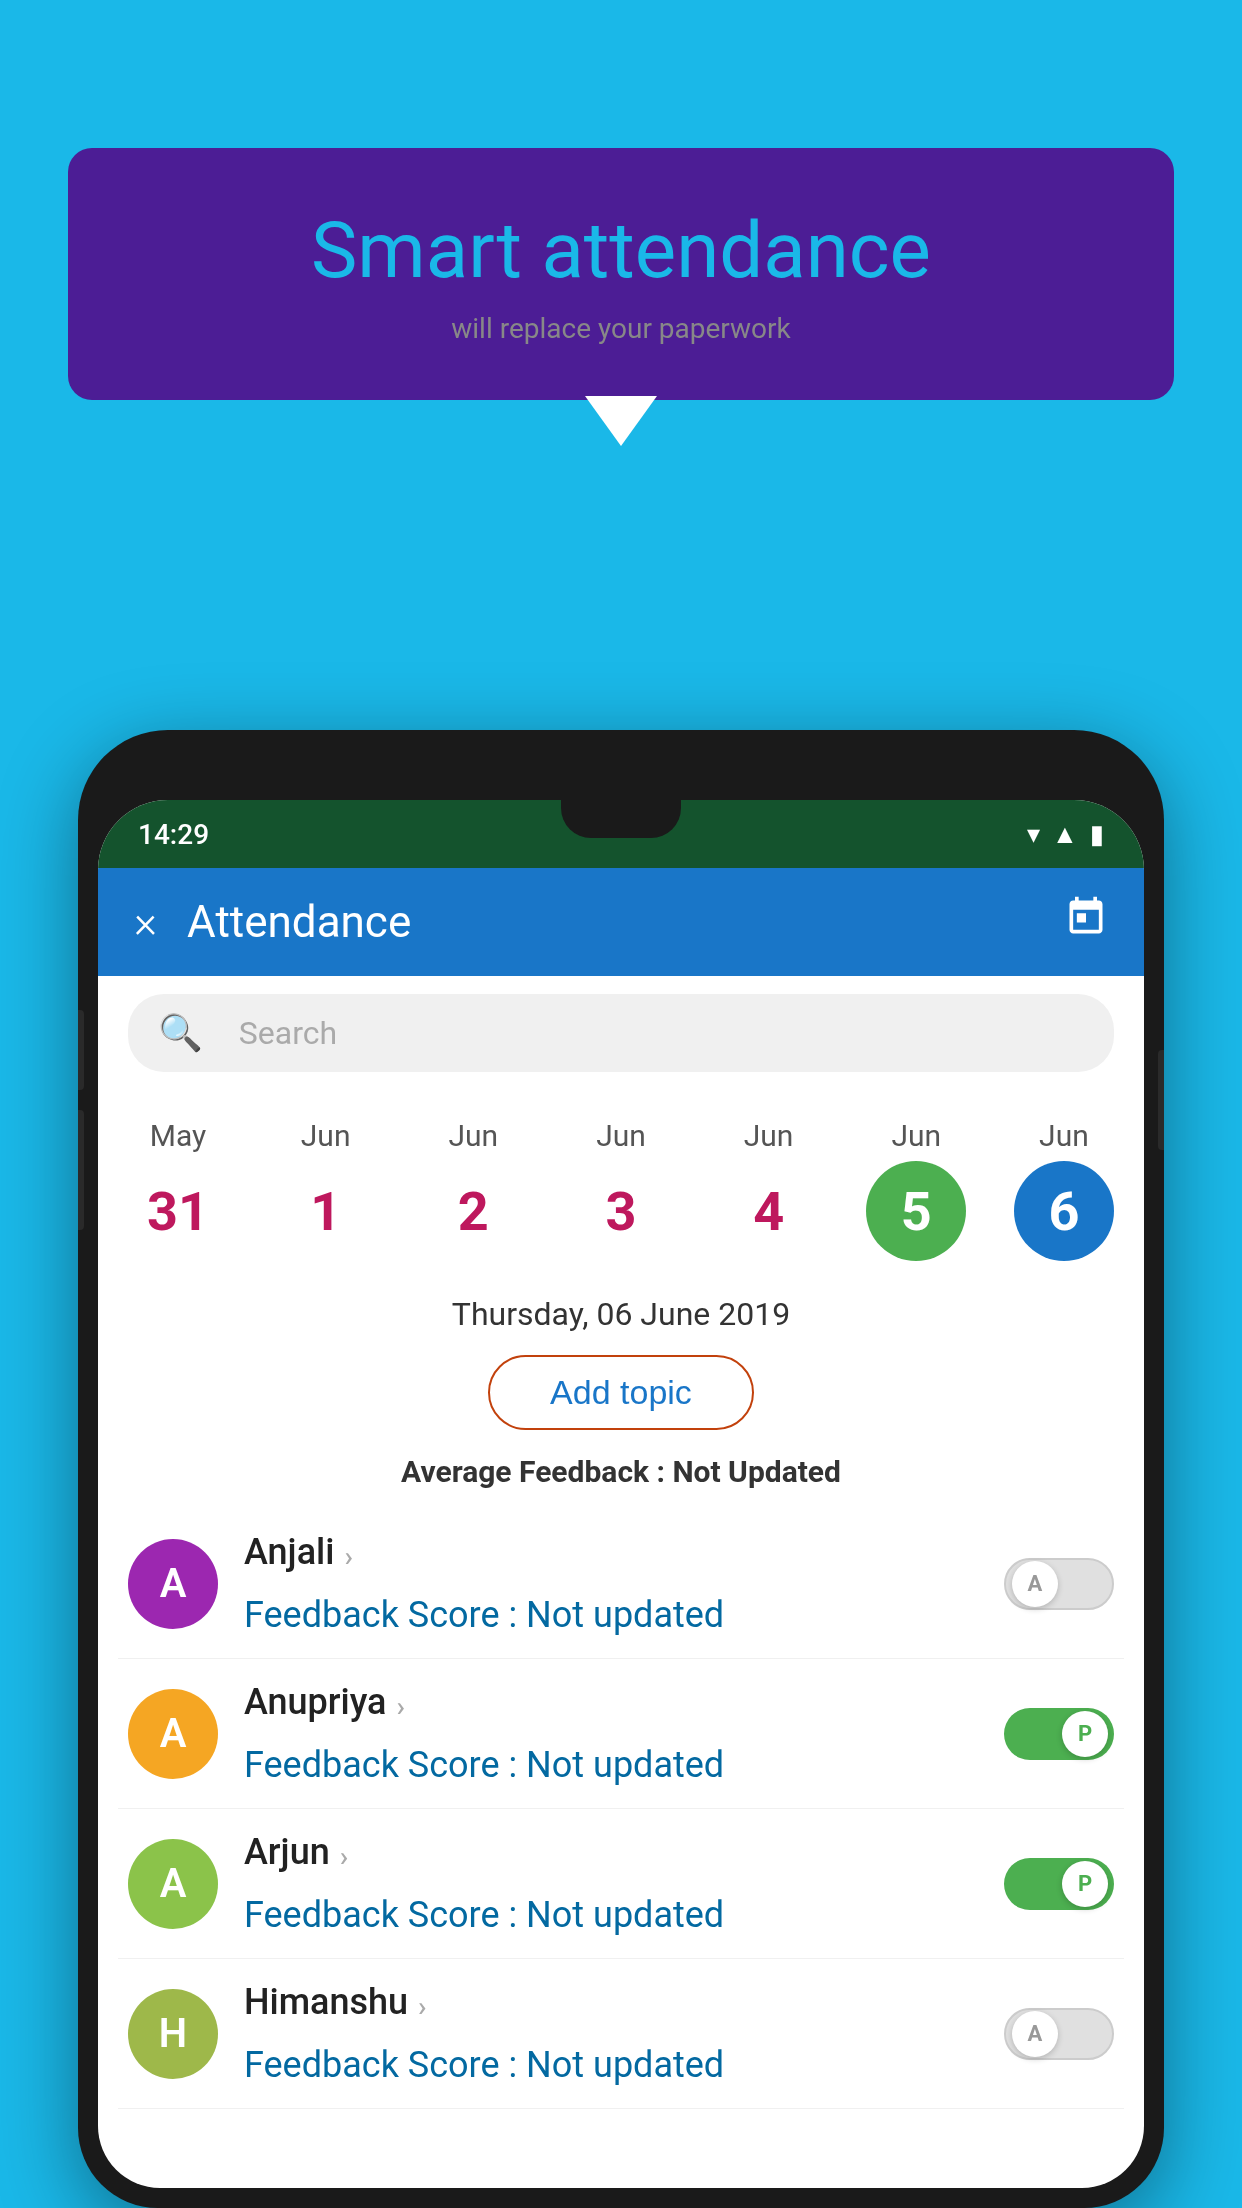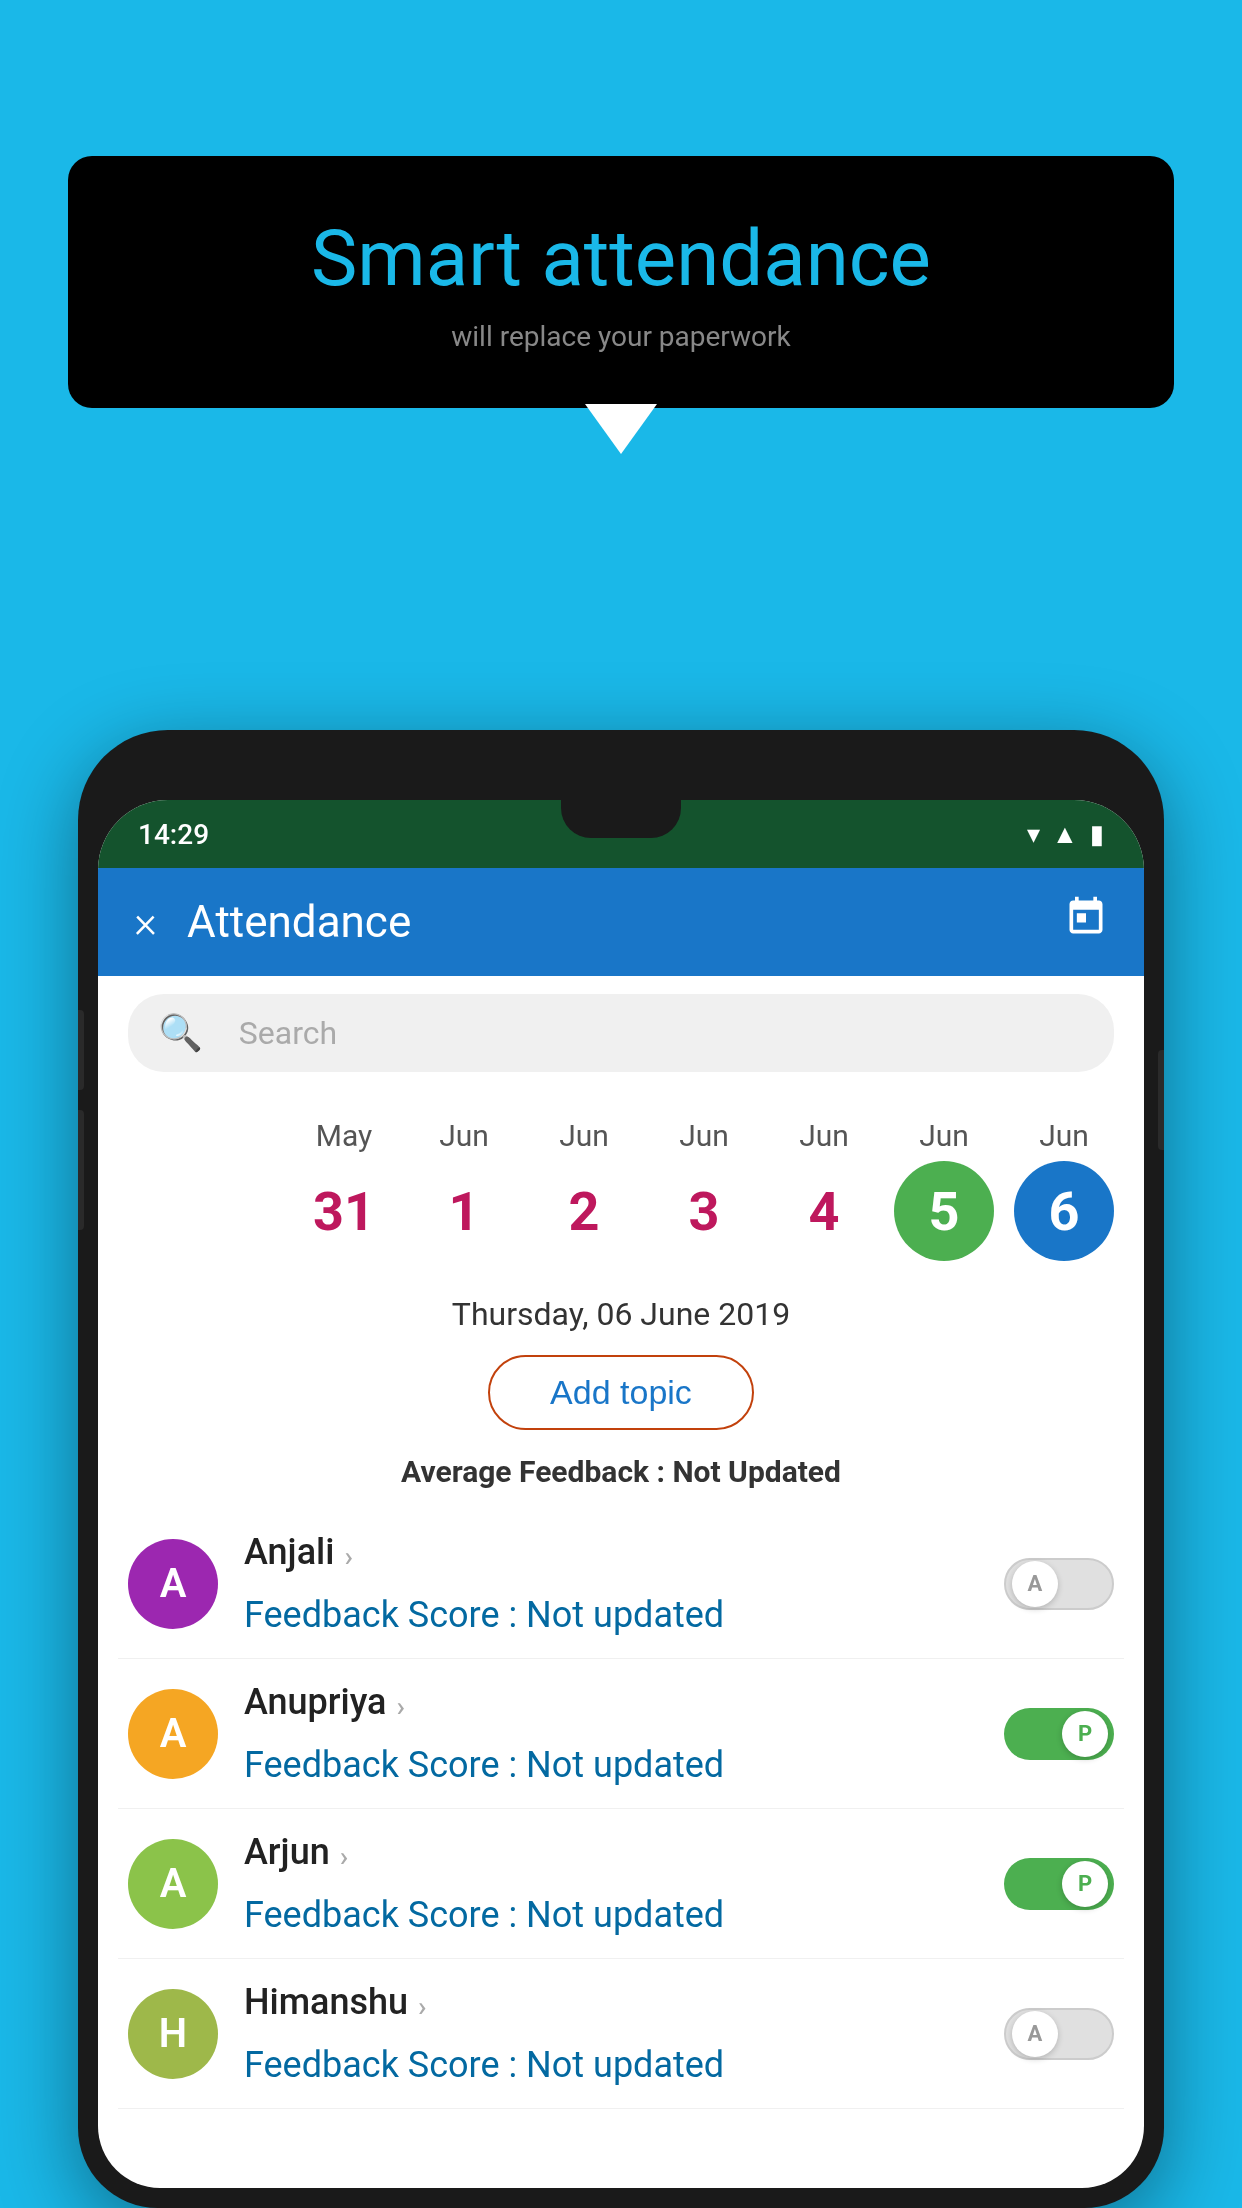--- a/index.html
+++ b/index.html
@@ -9,24 +9,24 @@
       height: 2208px;
       background-color: #1ab8e8;
       font-family: 'Roboto', Arial, sans-serif;
       overflow: hidden;
       position: relative;
     }
 
     
     .speech-bubble {
       position: absolute;
-      top: 156px;
+      top: 148px;
       left: 68px;
       right: 68px;
-      background: #000000;
+      background: #4c1d95;
       border-radius: 24px;
       padding: 60px 50px 55px;
       text-align: center;
     }
     .speech-bubble::after {
       content: '';
       position: absolute;
       bottom: -46px;
       left: 50%;
       transform: translateX(-50%);
@@ -159,21 +159,21 @@
       font-size: 32px;
       color: #aaa;
       margin-left: 20px;
     }
 
     
     .date-strip {
       display: flex;
       padding: 16px 20px 0;
       gap: 0;
-      justify-content: flex-end;
+      justify-content: space-between;
     }
     .date-item {
       display: flex;
       flex-direction: column;
       align-items: center;
       gap: 8px;
       padding: 12px 10px;
       min-width: 120px;
     }
     .date-month {

